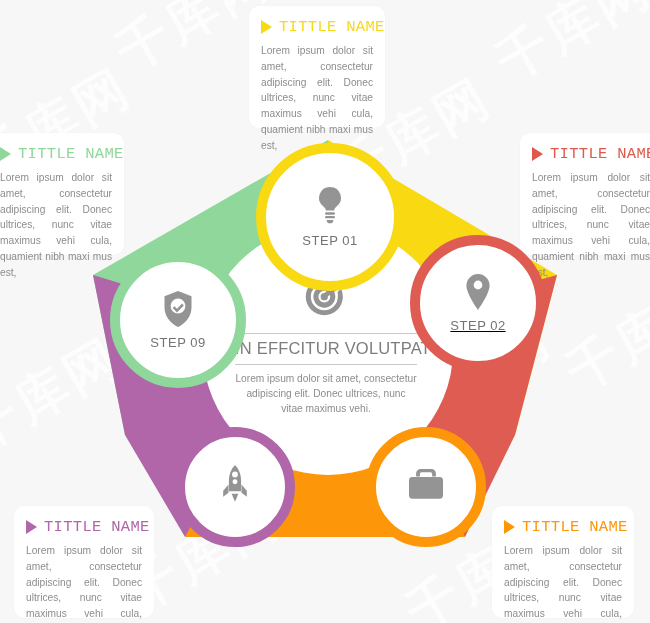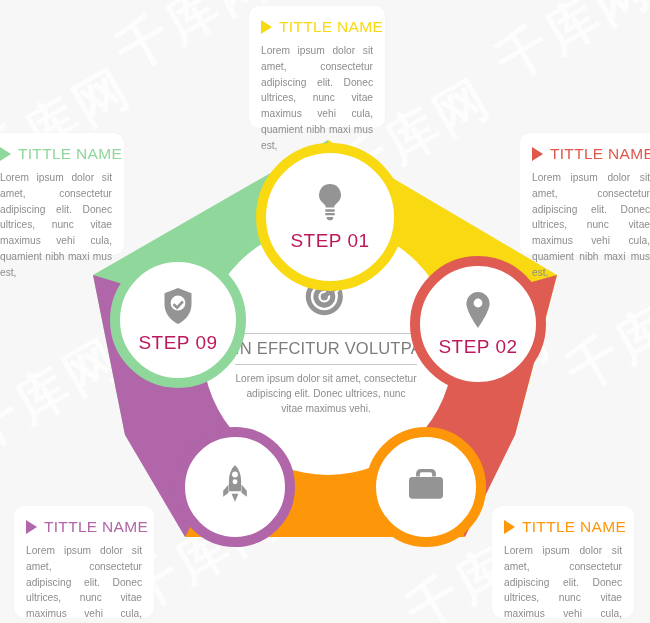--- a/index.html
+++ b/index.html
@@ -54,29 +54,29 @@
     box-sizing: border-box;
     display: flex;
     flex-direction: column;
     align-items: center;
     justify-content: center;
     z-index: 5;
   }
   .step-icon { line-height: 0; }
   .step-label {
     font-family: "Liberation Sans", sans-serif;
-    font-size: 19px;
-    color: #be185d;
+    font-size: 13px;
+    color: #737373;
     letter-spacing: 0.5px;
     margin-top: 7px;
   }
 
   
   #circle-step-01 { left: 256px; top: 143px; width: 148px; height: 148px; border: 10px solid var(--c-yellow); }
-  #circle-step-02 { left: 410px; top: 256px; width: 136px; height: 136px; border: 10px solid var(--c-red); }
+  #circle-step-02 { left: 410px; top: 235px; width: 136px; height: 136px; border: 10px solid var(--c-red); text-decoration: underline; }
   #circle-step-03 { left: 366px; top: 427px; width: 120px; height: 120px; border: 10px solid var(--c-orange); }
   #circle-step-04 { left: 175px; top: 427px; width: 120px; height: 120px; border: 10px solid var(--c-purple); }
   #circle-step-05 { left: 110px; top: 252px; width: 136px; height: 136px; border: 10px solid var(--c-green); }
 
   
   #center-hub {
     position: absolute;
     left: 228px; top: 258px;
     width: 196px; height: 175px;
     z-index: 4;
@@ -114,20 +114,21 @@
     box-sizing: border-box;
     padding: 12px 12px 10px 12px;
     z-index: 3;
     box-shadow: 0 0 2px rgba(0,0,0,0.04);
   }
   .callout-head {
     display: flex;
     align-items: center;
     gap: 7px;
     margin-bottom: 7px;
+    font-family: Liberation Mono, monospace;
   }
   .tri-icon {
     width: 0; height: 0;
     border-top: 7px solid transparent;
     border-bottom: 7px solid transparent;
     border-left: 11px solid currentColor;
     flex: 0 0 auto;
   }
   .callout-title {
     font-size: 15.5px;

